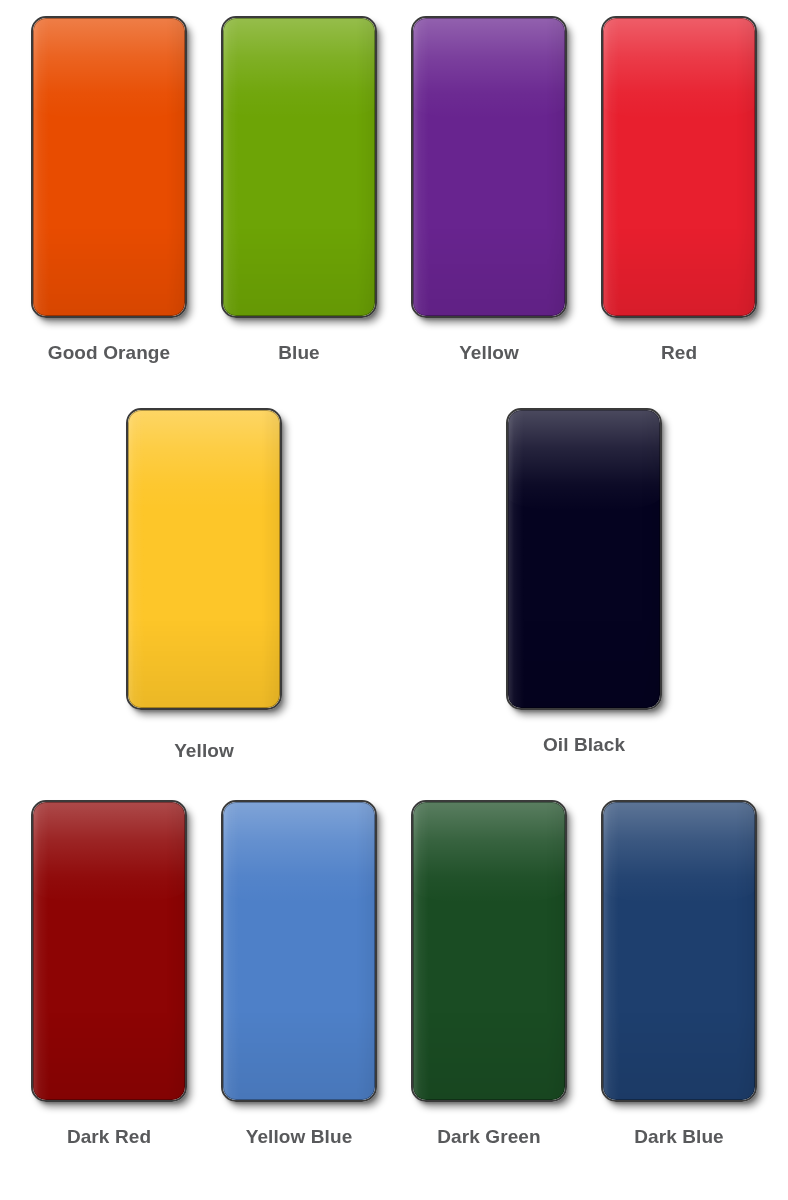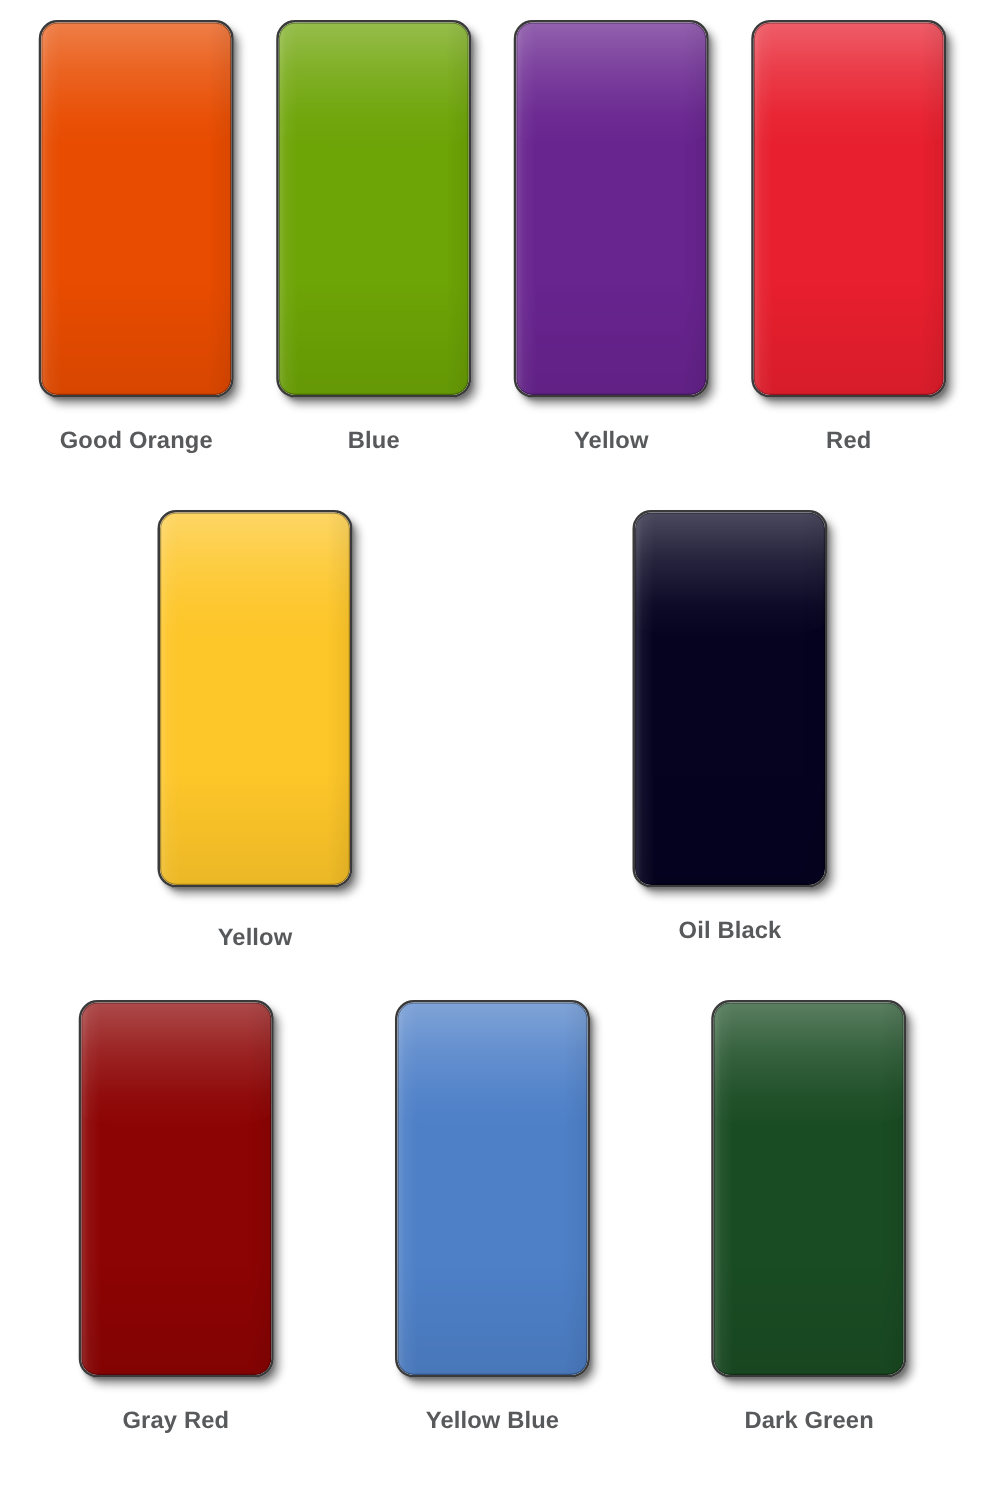--- a/index.html
+++ b/index.html
@@ -183,35 +183,44 @@
   </div>
 
   <div class="swatch-row">
     <div class="swatch-cell">
       <div class="chip" style="border-color: rgb(58, 58, 58);">
         <div class="chip-fill" style="background-color: rgb(141, 4, 4);"></div>
         <div class="chip-gloss"></div>
         <div class="chip-edge"></div>
         <div class="chip-rim"></div>
       </div>
-      <div class="swatch-label" style="color: rgb(88, 89, 91);">Gray Red</div>
+      <div class="swatch-label" style="color: rgb(88, 89, 91);">Dark Red</div>
     </div>
     <div class="swatch-cell">
       <div class="chip" style="border-color: rgb(58, 58, 58);">
         <div class="chip-fill" style="background-color: rgb(78, 128, 200);"></div>
         <div class="chip-gloss"></div>
         <div class="chip-edge"></div>
         <div class="chip-rim"></div>
       </div>
       <div class="swatch-label" style="color: rgb(88, 89, 91);">Yellow Blue</div>
     </div>
     <div class="swatch-cell">
       <div class="chip" style="border-color: rgb(58, 58, 58);">
         <div class="chip-fill" style="background-color: rgb(26, 76, 35);"></div>
         <div class="chip-gloss"></div>
         <div class="chip-edge"></div>
         <div class="chip-rim"></div>
       </div>
       <div class="swatch-label" style="color: rgb(88, 89, 91);">Dark Green</div>
     </div>
+    <div class="swatch-cell">
+      <div class="chip" style="border-color: rgb(58, 58, 58);">
+        <div class="chip-fill" style="background-color: rgb(30, 63, 110);"></div>
+        <div class="chip-gloss"></div>
+        <div class="chip-edge"></div>
+        <div class="chip-rim"></div>
+      </div>
+      <div class="swatch-label" style="color: rgb(88, 89, 91);">Dark Blue</div>
+    </div>
   </div>
 
 </div>
 
 </body></html>

